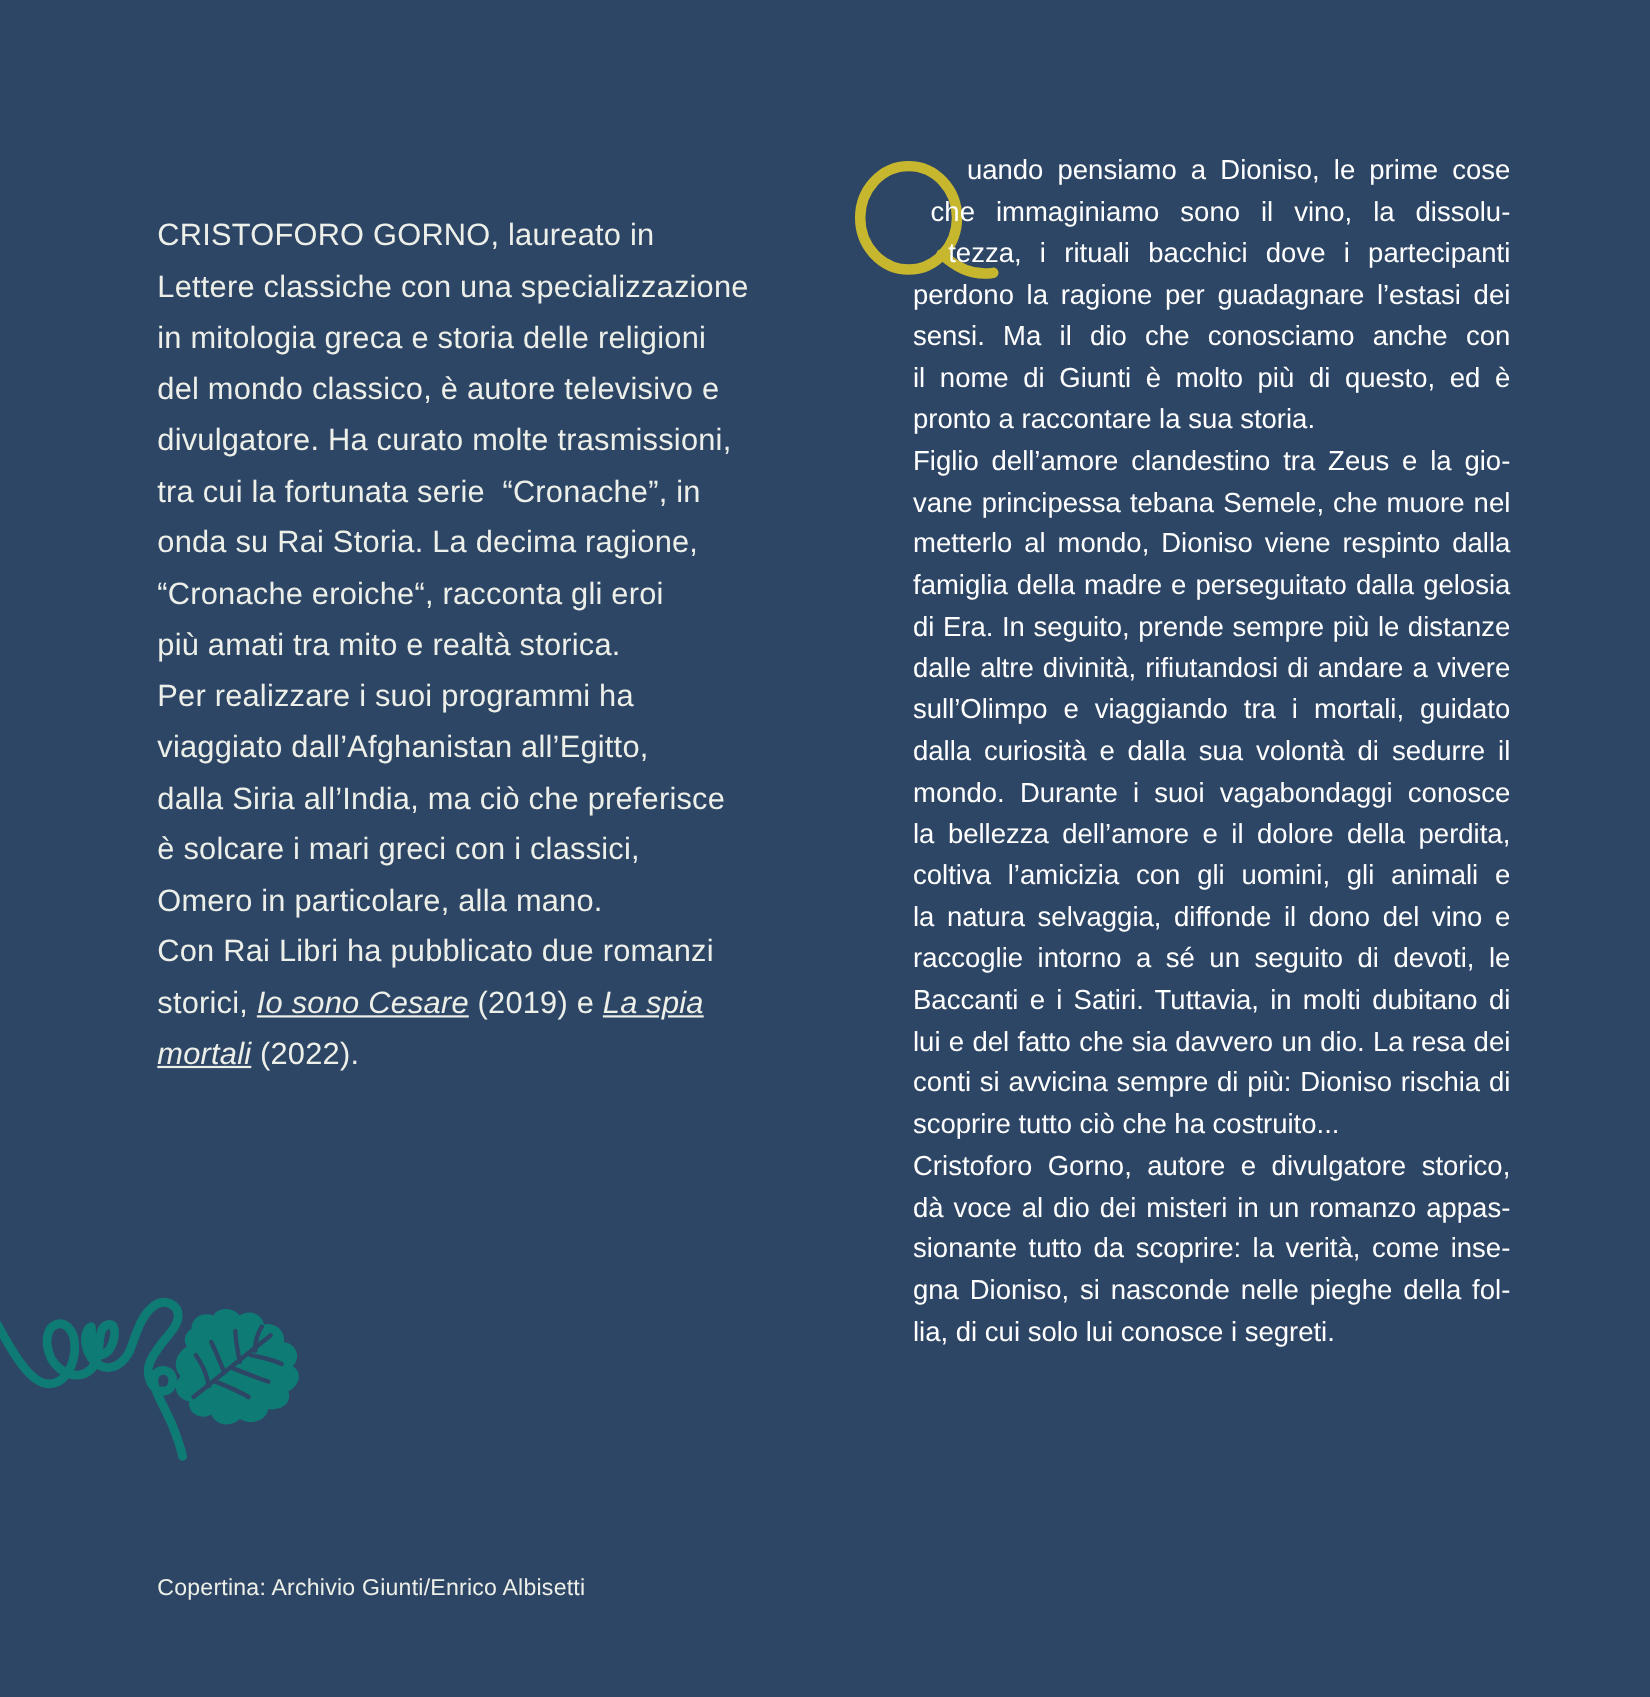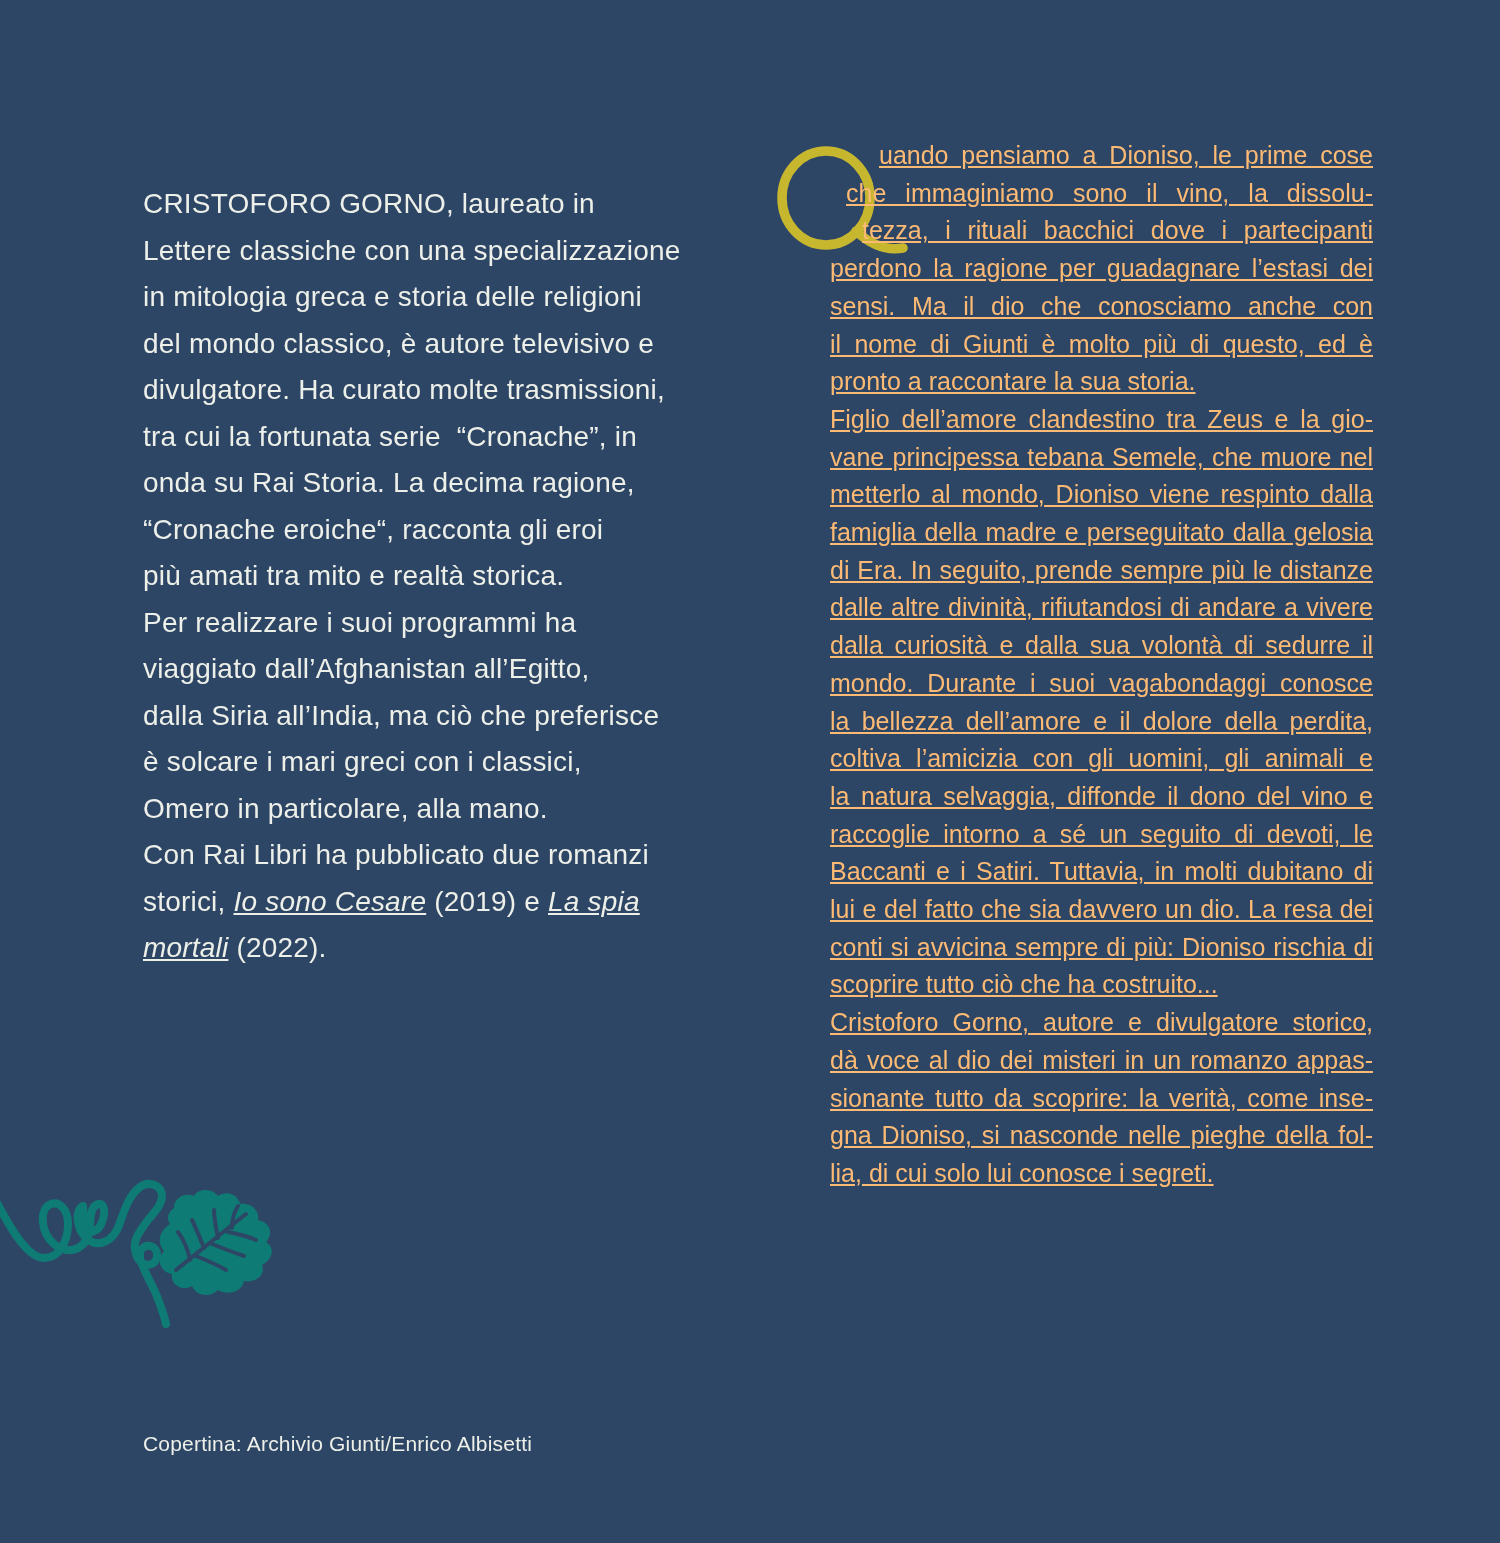--- a/index.html
+++ b/index.html
@@ -11,34 +11,33 @@
   }
   .page {
     position: relative;
     width: 1500px; height: 1543px;
     background: #2E4665;
     color: #EDEFE9;
   }
   
   .left-col {
     position: absolute;
-    left: 143px; top: 181px; width: 560px;
+    left: 143px; top: 191px; width: 560px;
     font-size: 28px; line-height: 46.5px;
     letter-spacing: 0.2px;
     color: #EDEFE9;
   }
   .left-col .line { white-space: pre-wrap; }
   .left-col em { font-style: italic; text-decoration: underline; }
   
   .right-col {
     position: absolute;
     left: 830px; top: 137px; width: 543px;
     font-size: 25px; line-height: 37.7px;
-    color: #fdba74;
-    text-decoration: underline;
+    color: #ffffff;
   }
   .right-col .line {
     text-align: justify;
     text-align-last: justify;
     text-justify: inter-word;
   }
   .right-col .line.para-end { text-align-last: left; }
   
   .drop-cap {
     position: absolute;
@@ -97,20 +96,21 @@
       <div class="line">perdono la ragione per guadagnare l’estasi dei</div>
       <div class="line">sensi. Ma il dio che conosciamo anche con</div>
       <div class="line">il nome di Giunti è molto più di questo, ed è</div>
       <div class="line para-end">pronto a raccontare la sua storia.</div>
       <div class="line">Figlio dell’amore clandestino tra Zeus e la gio-</div>
       <div class="line">vane principessa tebana Semele, che muore nel</div>
       <div class="line">metterlo al mondo, Dioniso viene respinto dalla</div>
       <div class="line">famiglia della madre e perseguitato dalla gelosia</div>
       <div class="line">di Era. In seguito, prende sempre più le distanze</div>
       <div class="line">dalle altre divinità, rifiutandosi di andare a vivere</div>
+      <div class="line">sull’Olimpo e viaggiando tra i mortali, guidato</div>
       <div class="line">dalla curiosità e dalla sua volontà di sedurre il</div>
       <div class="line">mondo. Durante i suoi vagabondaggi conosce</div>
       <div class="line">la bellezza dell’amore e il dolore della perdita,</div>
       <div class="line">coltiva l’amicizia con gli uomini, gli animali e</div>
       <div class="line">la natura selvaggia, diffonde il dono del vino e</div>
       <div class="line">raccoglie intorno a sé un seguito di devoti, le</div>
       <div class="line">Baccanti e i Satiri. Tuttavia, in molti dubitano di</div>
       <div class="line">lui e del fatto che sia davvero un dio. La resa dei</div>
       <div class="line">conti si avvicina sempre di più: Dioniso rischia di</div>
       <div class="line para-end">scoprire tutto ciò che ha costruito...</div>

